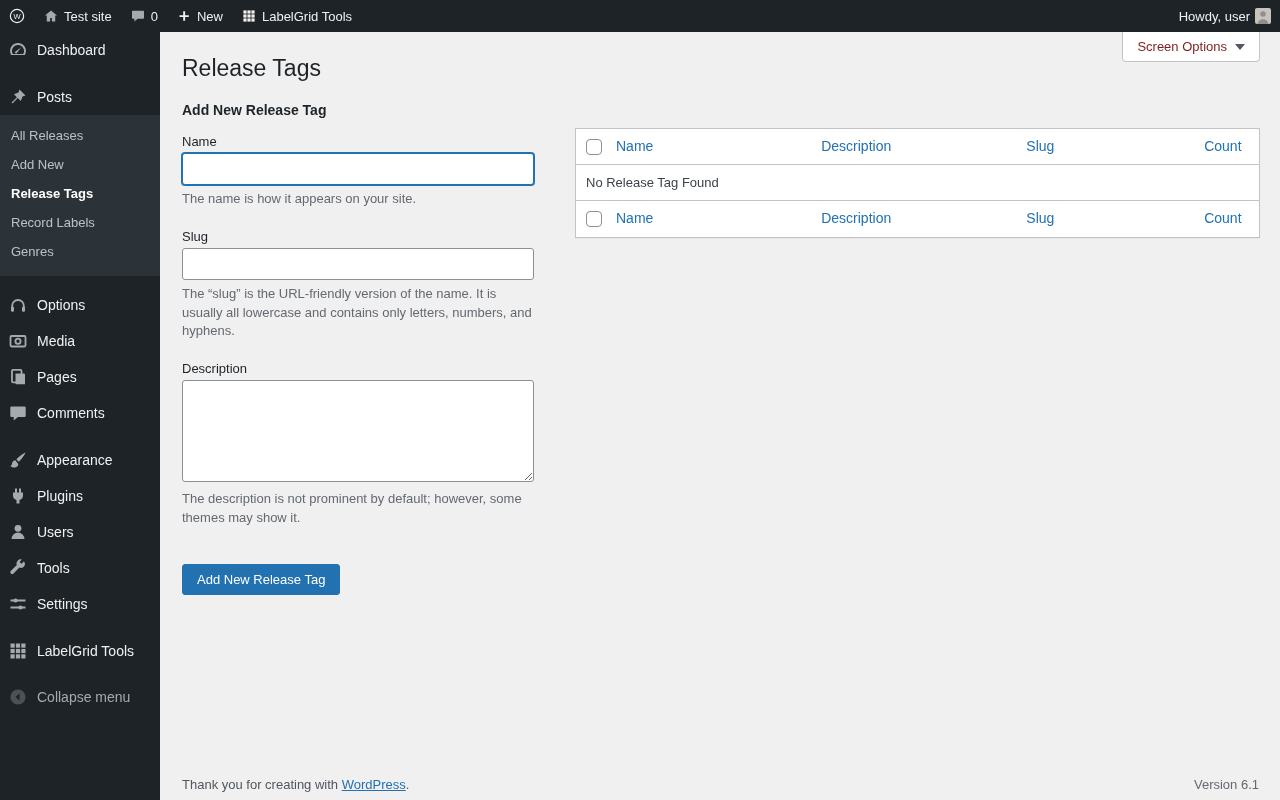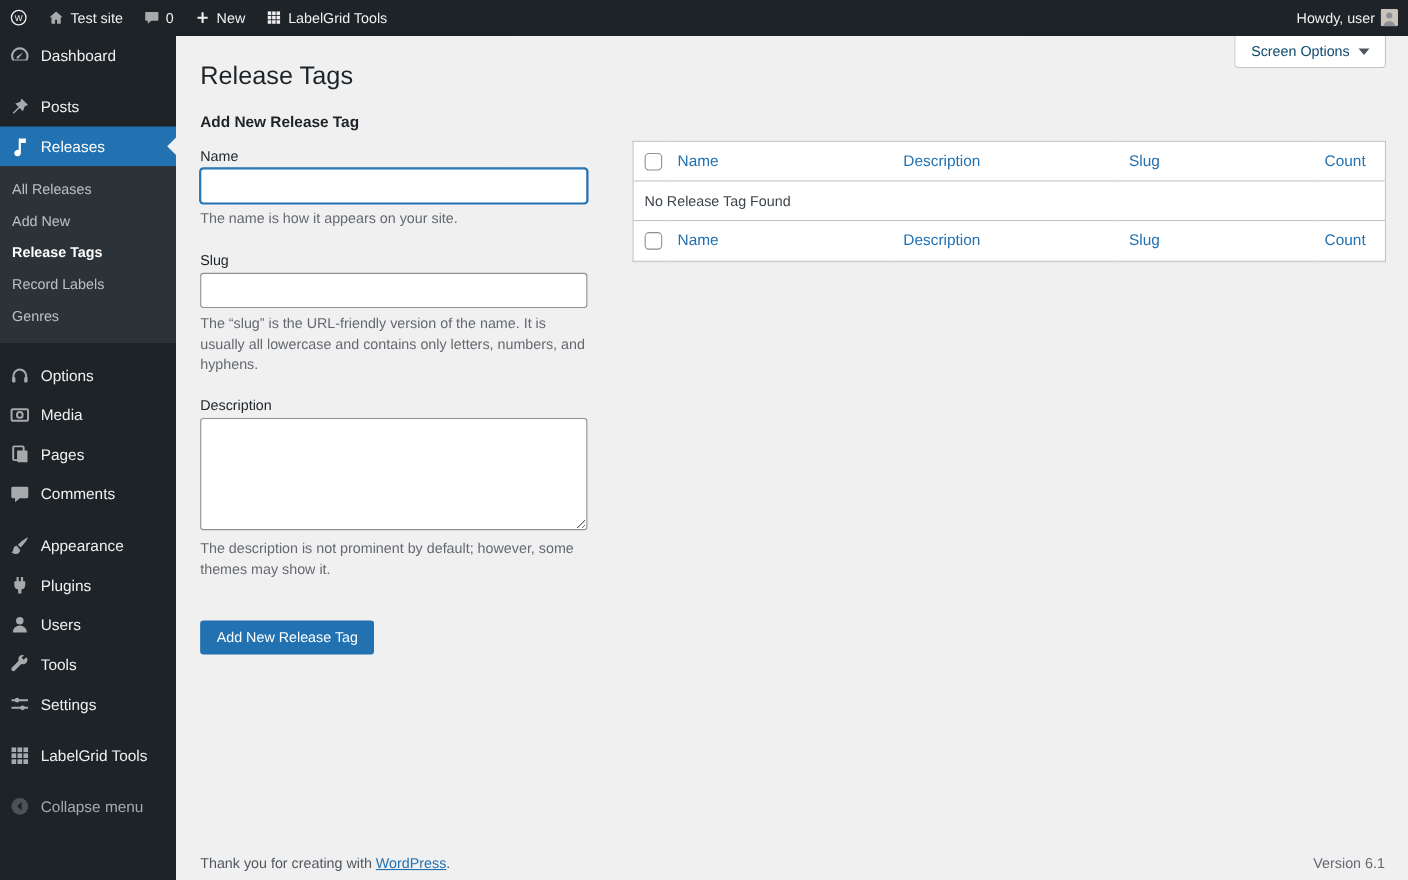--- a/index.html
+++ b/index.html
@@ -55,21 +55,21 @@
   .collapse-item .mi-icon { color: #a7aaad; }
 
   
   .content {
     position: relative; margin-left: 160px; margin-top: 32px;
     height: 768px; background: #f0f0f1; padding: 10px 20px 0 22px;
   }
   .screen-options {
     position: absolute; top: 0; right: 20px;
     background: #fff; border: 1px solid #c3c4c7; border-top: none;
-    border-radius: 0 0 4px 4px; padding: 7px 14px; font-size: 13px; color: #0c4a6e;
+    border-radius: 0 0 4px 4px; padding: 7px 14px; font-size: 13px; color: #7f1d1d;
     display: flex; align-items: center; gap: 8px; cursor: pointer;
   }
   .chevron-down {
     width: 0; height: 0; border-left: 5px solid transparent; border-right: 5px solid transparent;
     border-top: 6px solid #50575e; display: inline-block;
   }
   h1.page-title { font-size: 23px; font-weight: 400; color: #1d2327; padding: 12px 0 4px; line-height: 1.3; }
 
   .cols { display: flex; align-items: flex-start; justify-content: space-between; }
   .col-left { width: 362px; flex: 0 0 362px; }
@@ -212,28 +212,20 @@
 
   <div class="menu-item">
     <span class="mi-icon">
       <svg class="svg20" viewBox="0 0 20 20">
           <path fill="currentColor" d="M11.5 2.5L17.5 8.5l-3 1-1.7 4.6-3-3L4.5 16.4l-.9-.9 5.3-5.3-3-3 4.6-1.7z"></path>
         </svg>
     </span>
     <span>Posts</span>
   </div>
 
-  <div class="menu-item active">
-    <span class="mi-icon">
-      <svg class="svg20" viewBox="0 0 20 20">
-          <path fill="currentColor" d="M9 3v10.3a3 3 0 1 0 2 2.8V7h4.5V3z"></path>
-        </svg>
-    </span>
-    <span>Releases</span>
-  </div>
 
   <div class="submenu">
     <span class="submenu-item">All Releases</span>
     <span class="submenu-item">Add New</span>
     <span class="submenu-item current">Release Tags</span>
     <span class="submenu-item">Record Labels</span>
     <span class="submenu-item">Genres</span>
   </div>
 
   <div class="menu-sep"></div>

